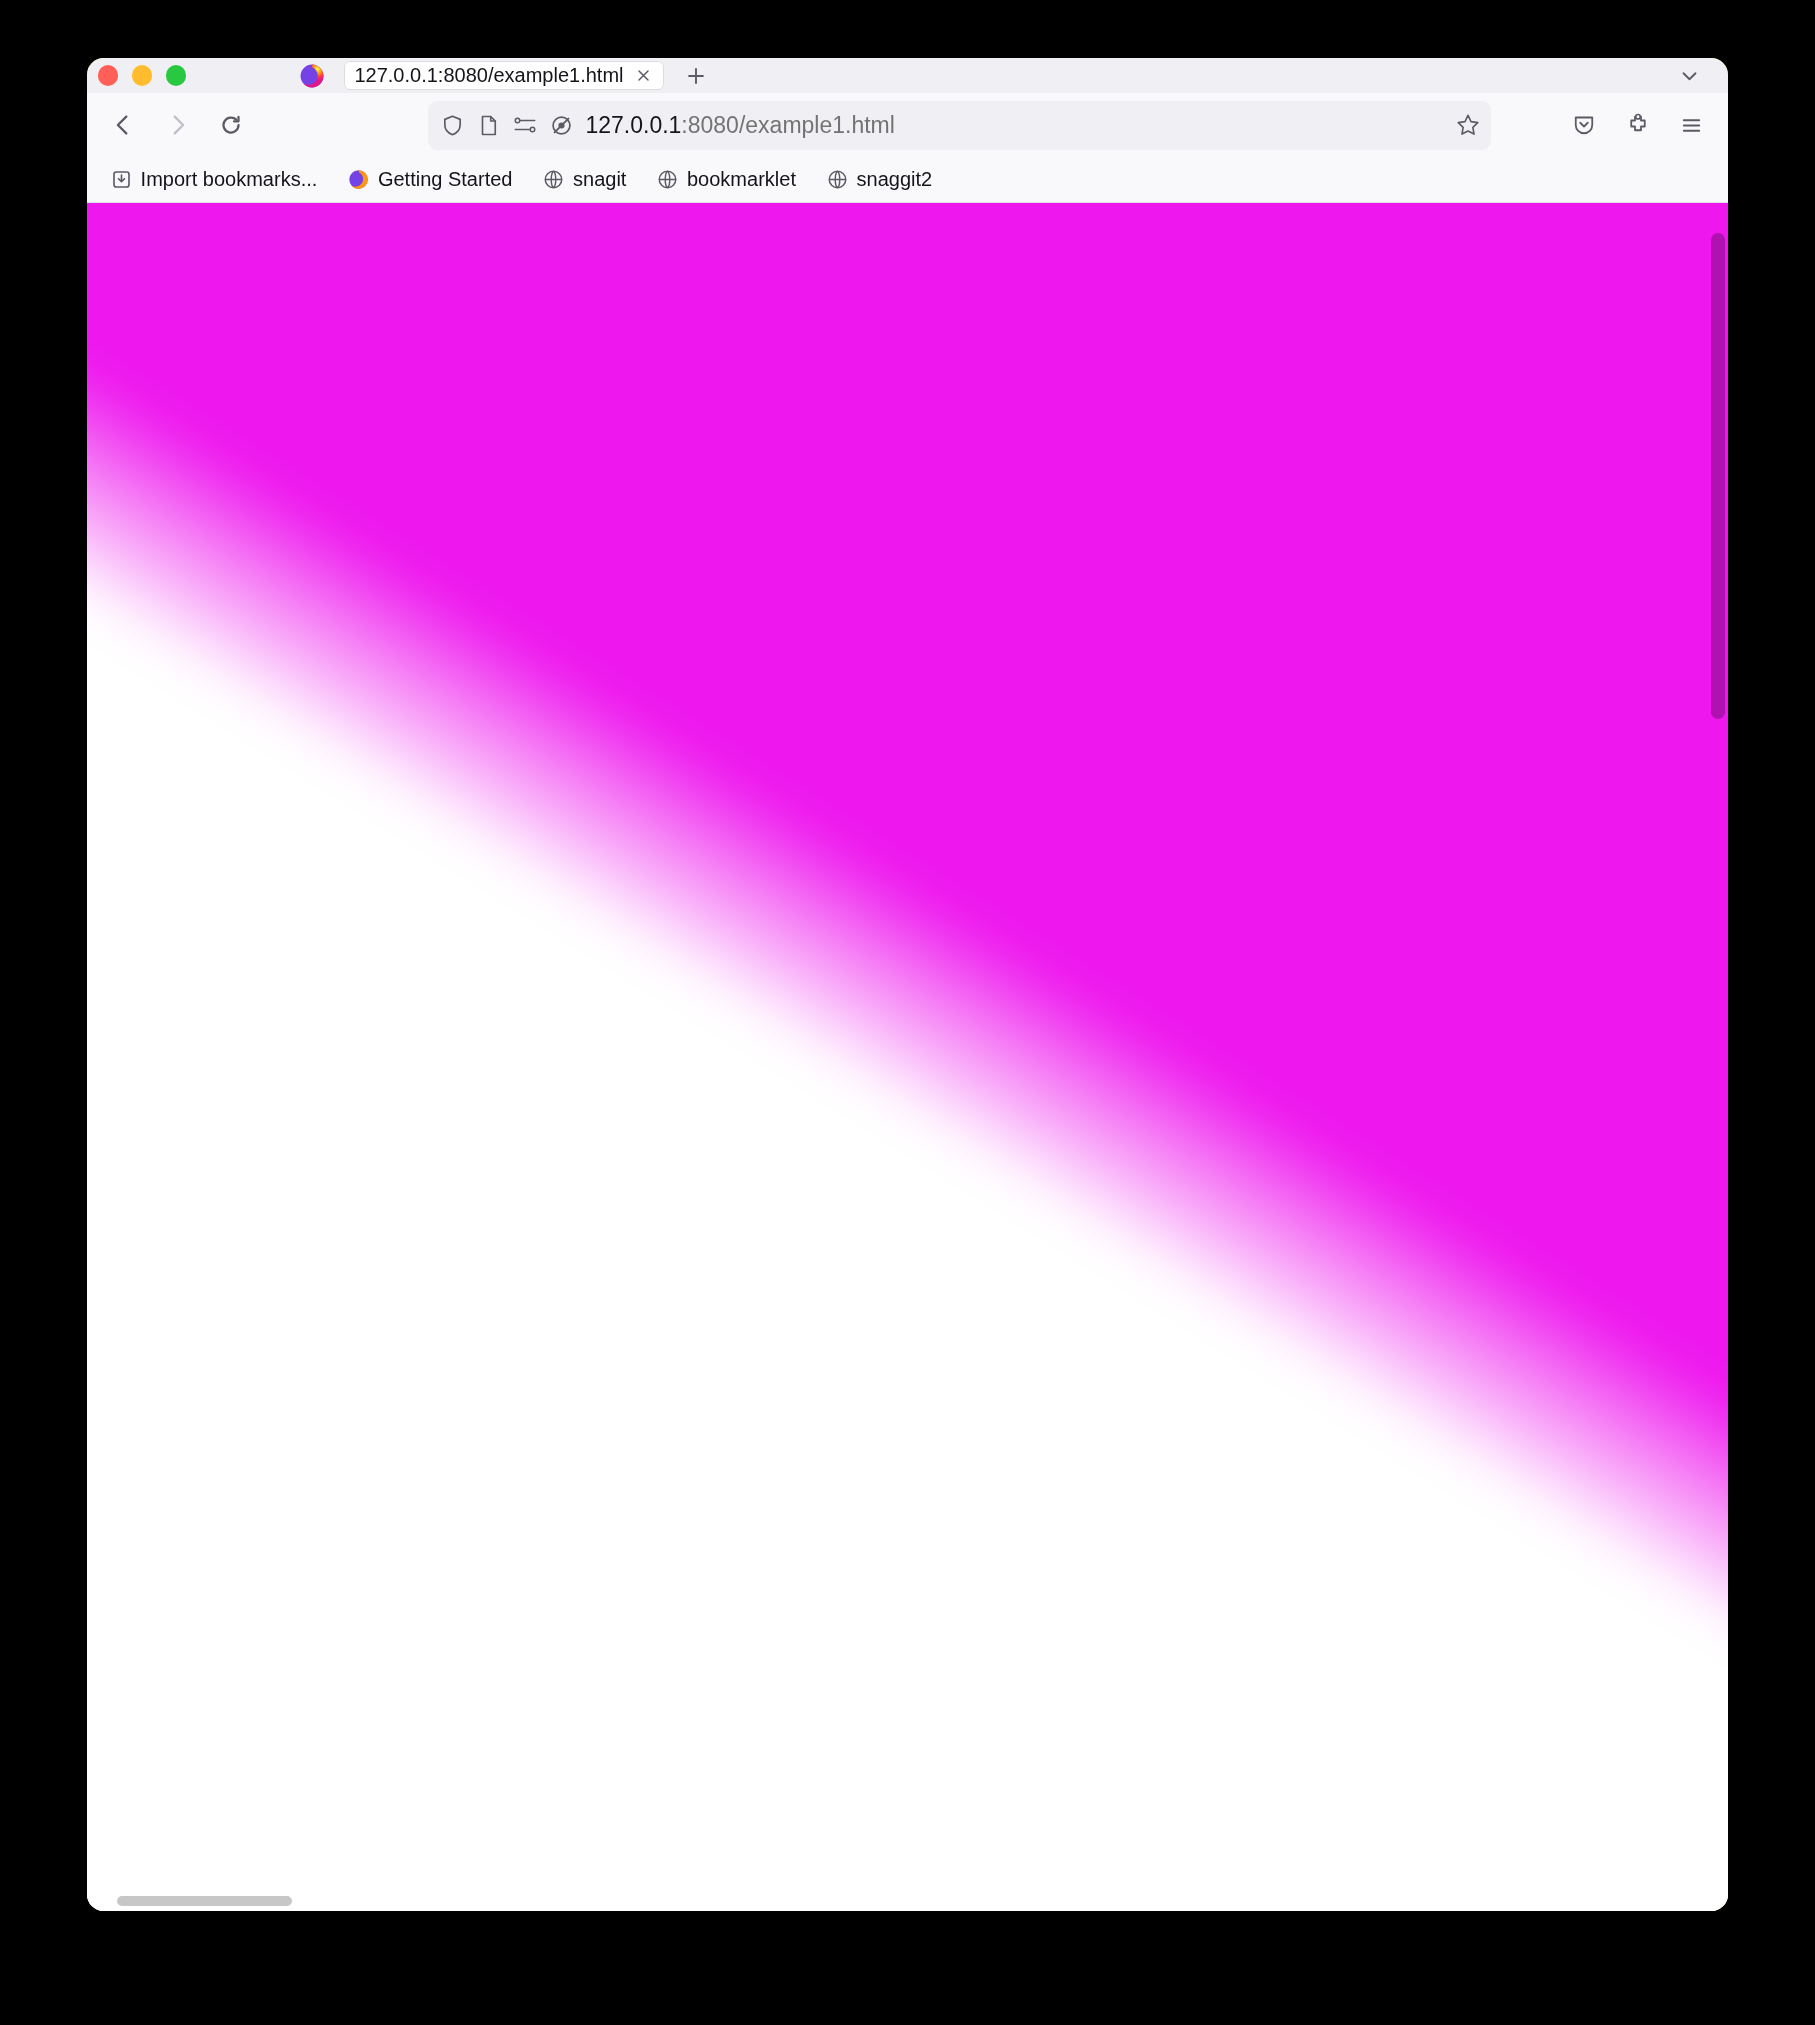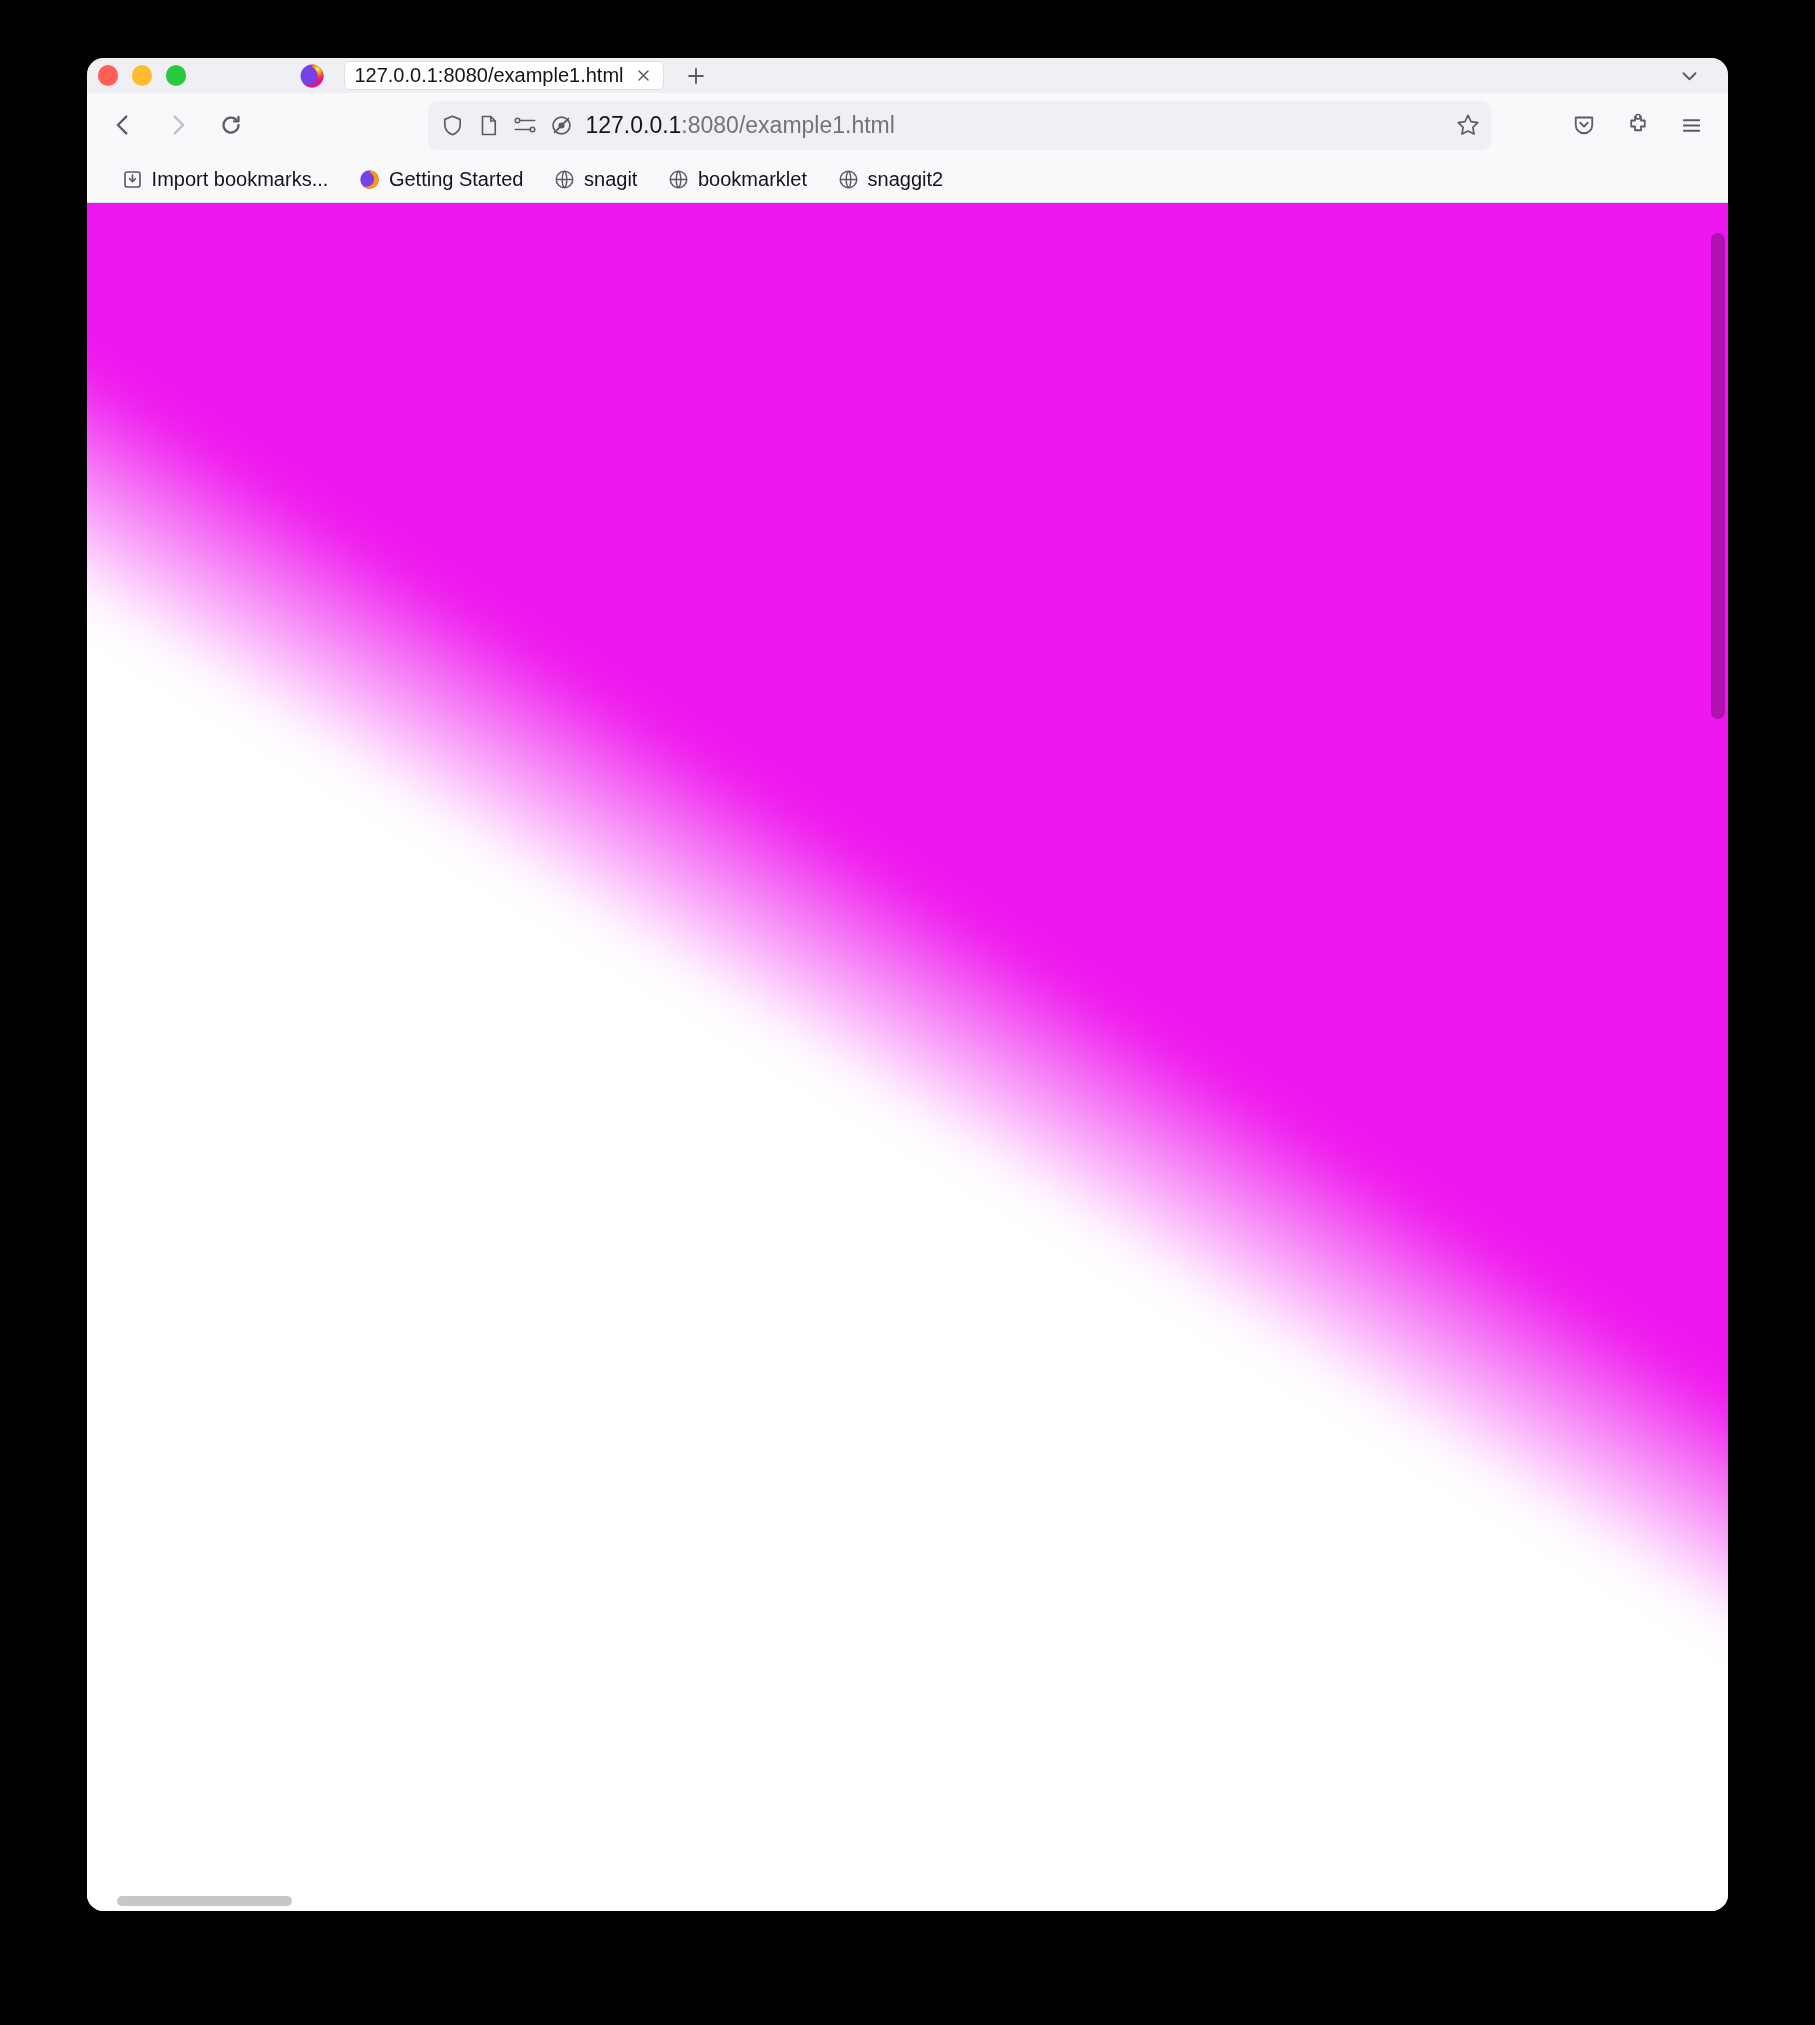--- a/index.html
+++ b/index.html
@@ -97,21 +97,21 @@
     .url-text { flex:1; font-size: 23px; color:#15141a; white-space:nowrap; overflow:hidden;}
     .url-text .dim { color: #737373; text-align: center; }
     .toolbar-spacer { flex:1; }
     .tb-btn { width:46px; height:46px; display:flex; align-items:center; justify-content:center; color:#5b5b66; border-radius:6px;}
     
     .bookmarks-bar {
       height: 46px;
       background: #f9f9fb;
       display:flex;
       align-items:center;
-      padding: 0 28px;
+      padding: 0 17px;
       gap: 18px;
       border-bottom: 0.8px solid #e0e0e6;
     }
     .bm-item { display:flex; align-items:center; gap:7.6px; color:#15141a; font-size:20px; padding:4.6px 6px; border-radius:4.6px;}
     .bm-icon { width:23px; height:23px; display:flex; align-items:center; justify-content:center; color:#5b5b66;}
     
     .content {
       flex: 1;
       background: #fff;
       position: relative;

